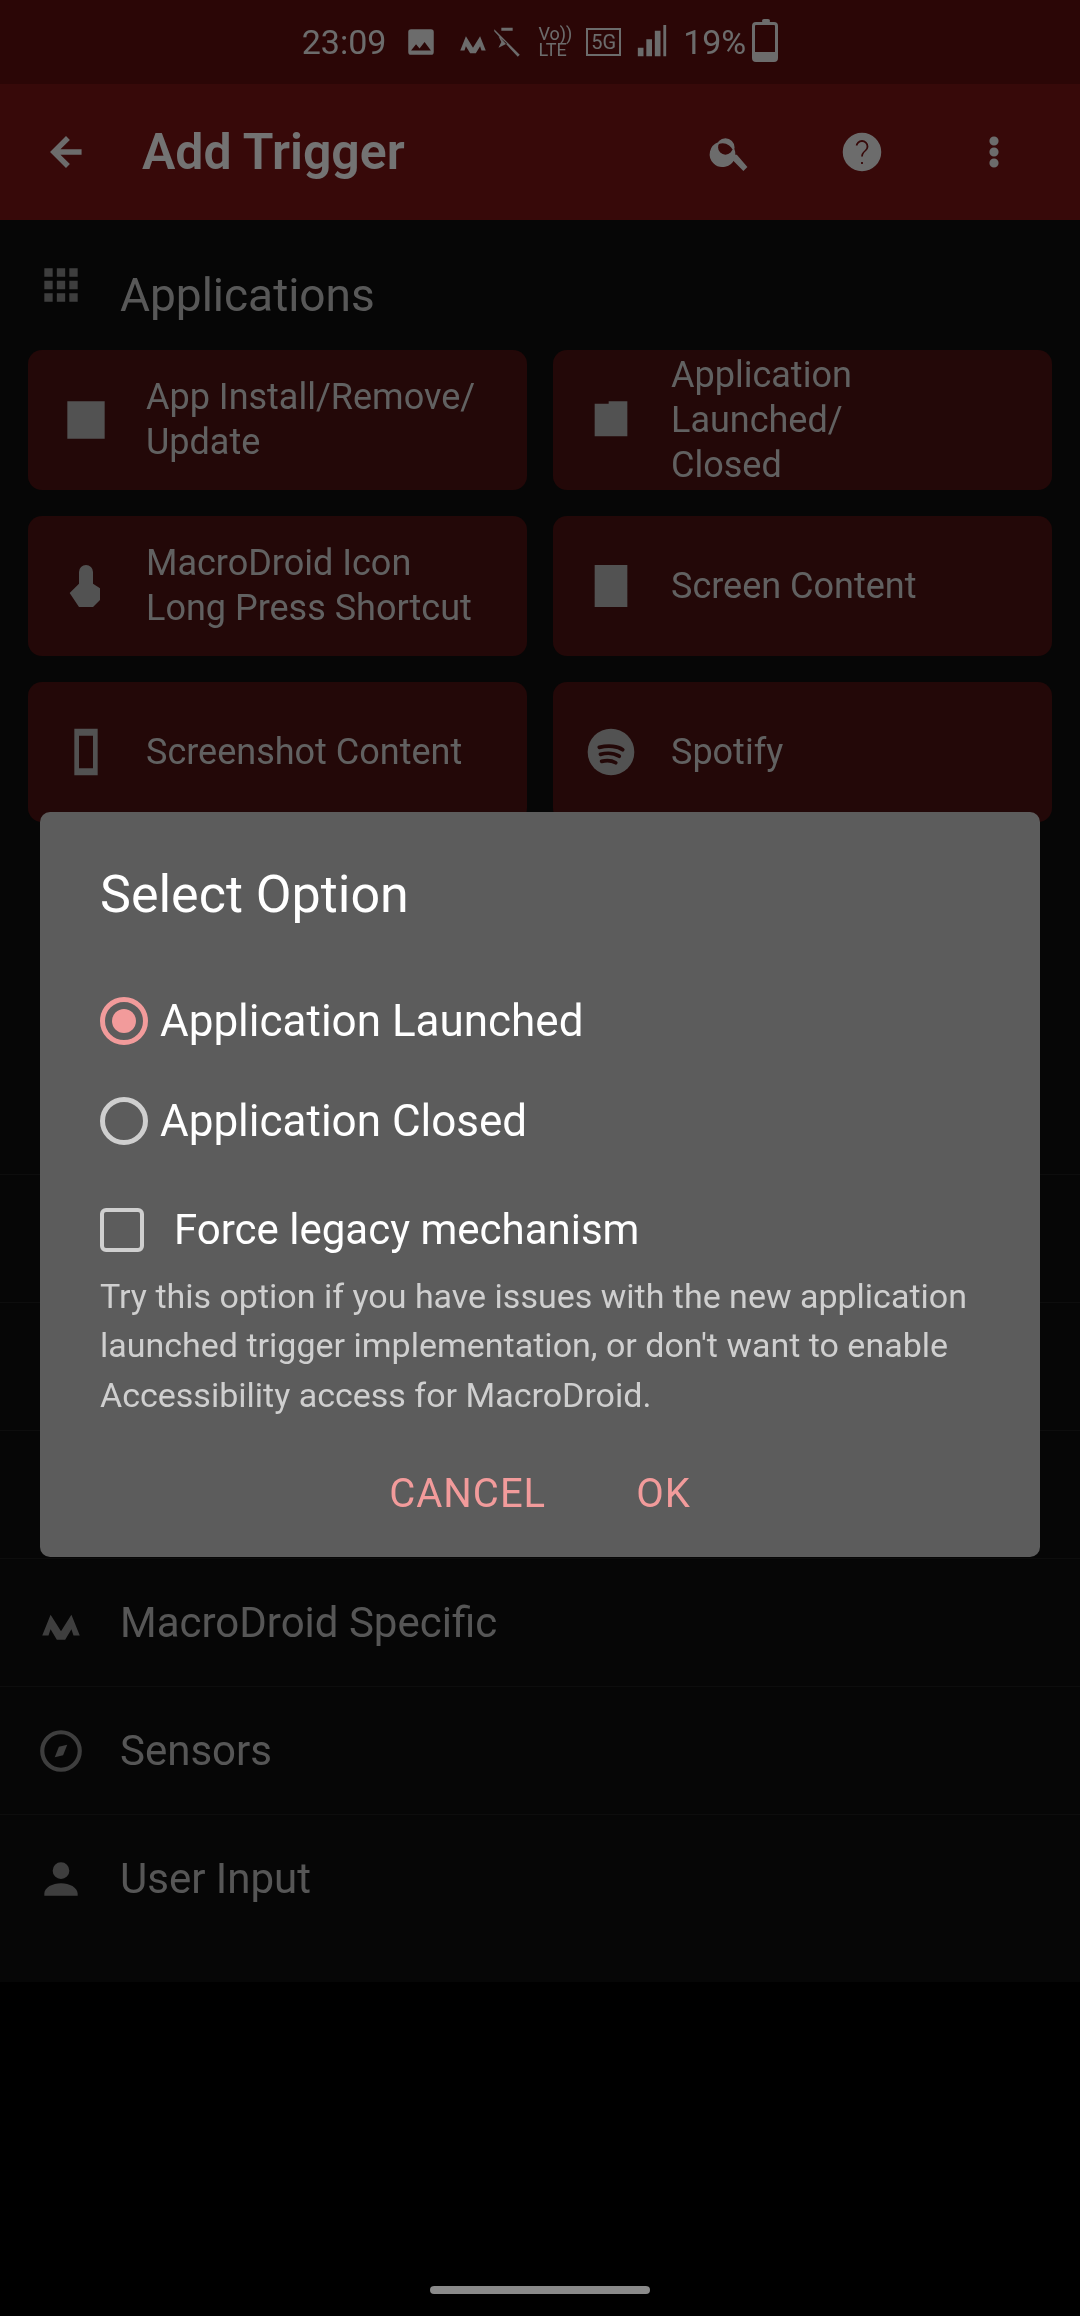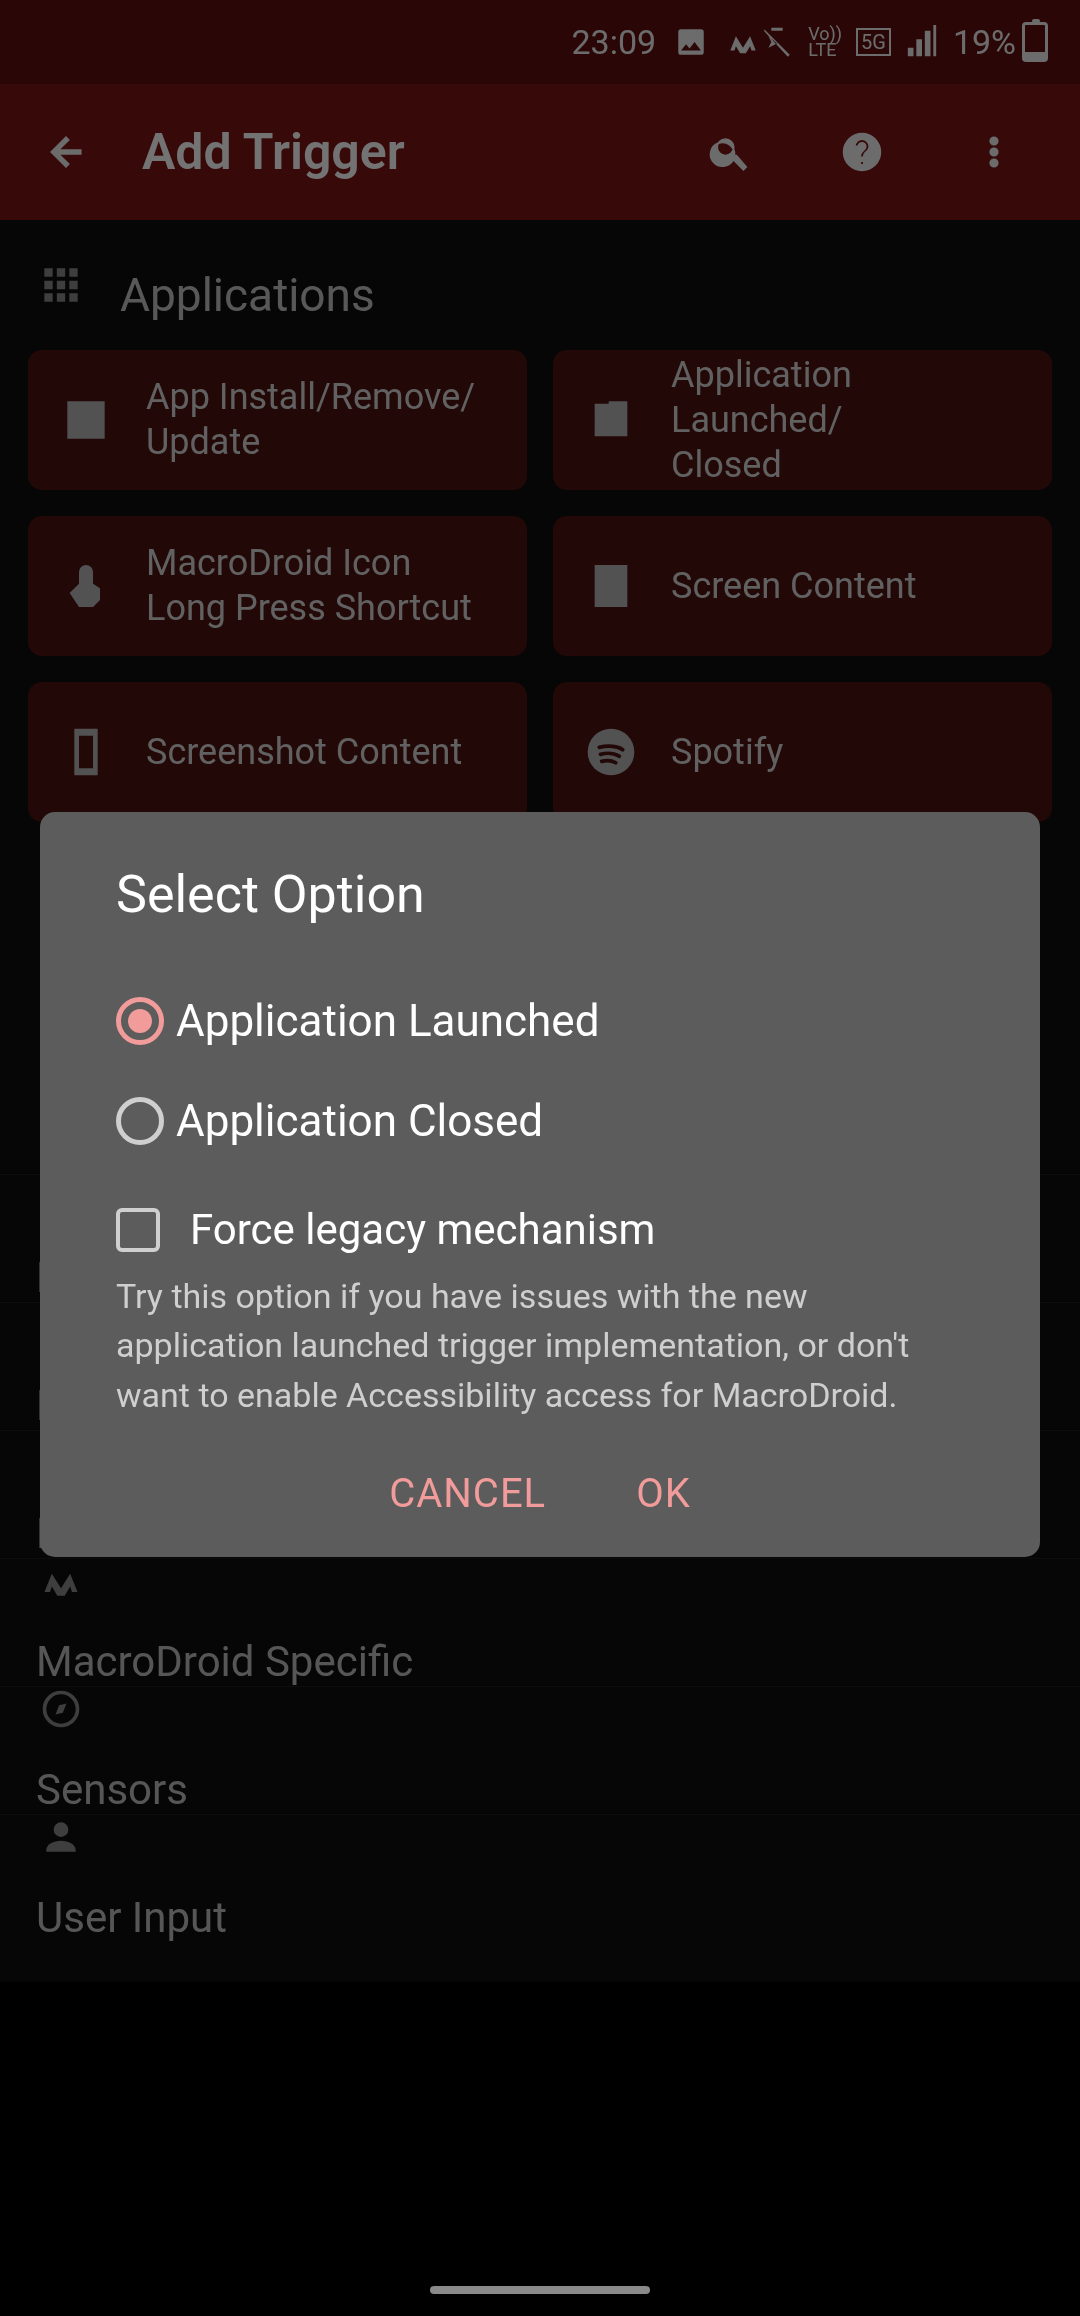--- a/index.html
+++ b/index.html
@@ -3,21 +3,21 @@
 <meta charset="utf-8">
 <style>
   * { margin:0; padding:0; box-sizing:border-box; }
   html,body { width:1080px; height:2316px; font-family:Roboto, "Segoe UI", Arial, sans-serif; background:#000; overflow:hidden; }
   body { position:relative; }
 
   
   .status-bar {
     position:relative; width:100%; height:84px;
     background:#5f0f0f; color:#efefef;
-    display:flex; align-items:center; justify-content:flex-end;
+    display:flex; align-items:center; justify-content:center;
     padding:12px 32px; font-size:34px; font-weight:400;
   }
   .status-left { display:flex; align-items:center; gap:18px; }
   .status-right { display:flex; align-items:center; gap:14px; }
   .mini-icon { width:34px; height:34px; fill:#efefef; }
   .battery-wrap { display:flex; align-items:center; gap:6px; }
   .battery-shell { width:26px; height:40px; border:3px solid #efefef; border-radius:4px; display:flex; align-items:flex-end; position:relative;}
   .battery-shell::after{content:'';position:absolute;top:-6px;left:7px;width:8px;height:4px;background:#efefef;border-radius:2px;}
   .battery-fill { width:100%; height:20%; background:#efefef; }
 
@@ -55,36 +55,36 @@
   .tile {
     background:#4e1212; border-radius:14px;
     height:140px; display:flex; align-items:center;
     padding:0 30px; gap:32px;
   }
   .tile .tile-icon { width:56px; height:56px; fill:#b6b6b6; flex:none;}
   .tile .tile-label { color:#d7d7d7; font-size:36px; line-height:1.25; }
 
   
   .cat-row {
-    height:128px; display:flex; gap:34px;
-    padding:0 36px; border-top:1px solid #1d1d1d;flex-direction:column;
+    height:128px; display:flex; align-items:center; gap:34px;
+    padding:0 36px; border-top:1px solid #1d1d1d;
   }
   .cat-row:first-of-type { border-top:none; }
   .cat-row .cr-icon { width:50px; height:50px; fill:#8a8a8a; }
   .cat-row .cr-label { font-size:42px; color:#bfbfbf; }
 
   
   .scrim {
     position:absolute; inset:0; background:rgba(0,0,0,0.55);
     display:flex; align-items:flex-start; justify-content:center;
   }
   .dialog {
     position:absolute; top:812px; width:1000px;
-    background:#5c5c5c; border-radius:15px;
-    color:#fff; padding:52px 76px 30px;
+    background:#5c5c5c; border-radius:10px;
+    color:#fff; padding:52px 60px 30px;
   }
   .dlg-title { font-size:52px; font-weight:400; margin-bottom:46px; }
   .radio-row {
     display:flex; align-items:center; gap:12px;
     padding:24px 0; font-size:44px;
   }
   .radio-outer {
     width:48px; height:48px; border-radius:50%;
     border:5px solid #cfcfcf; display:flex; align-items:center; justify-content:center;
     flex:none;

